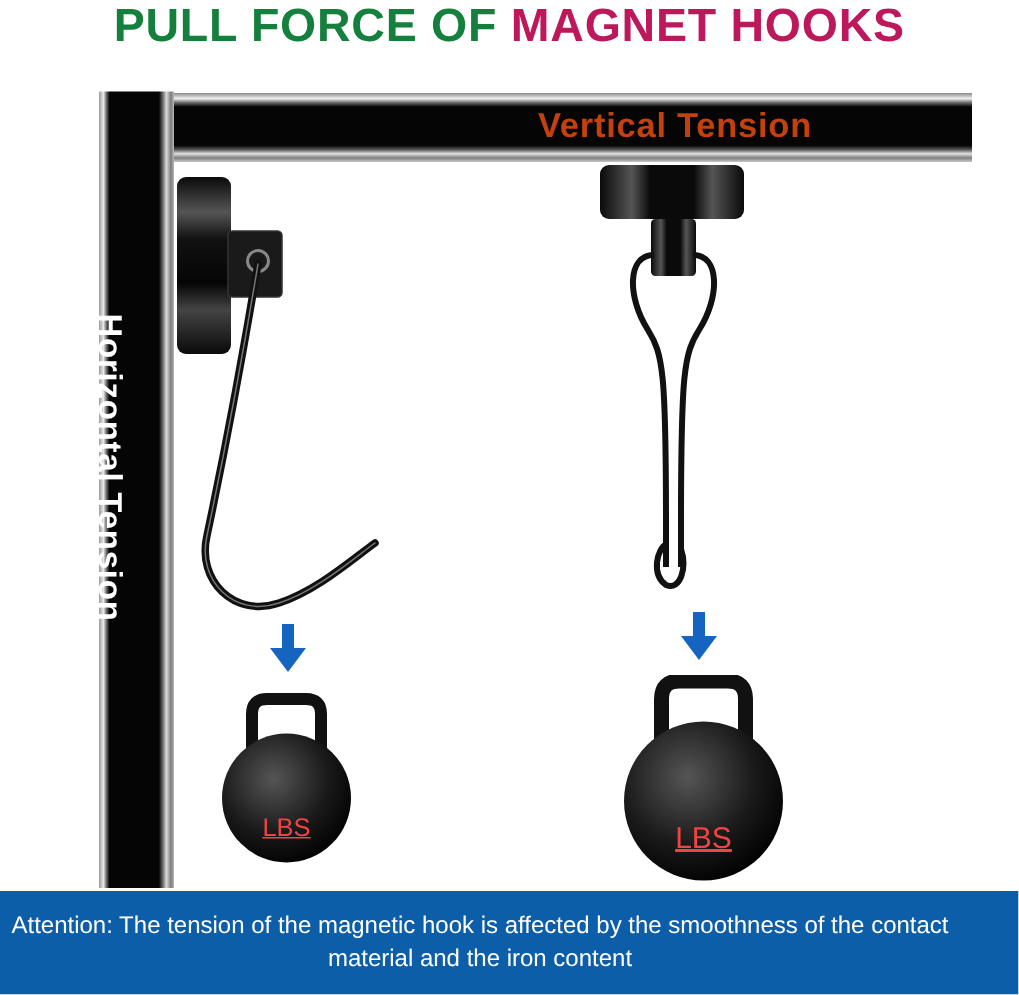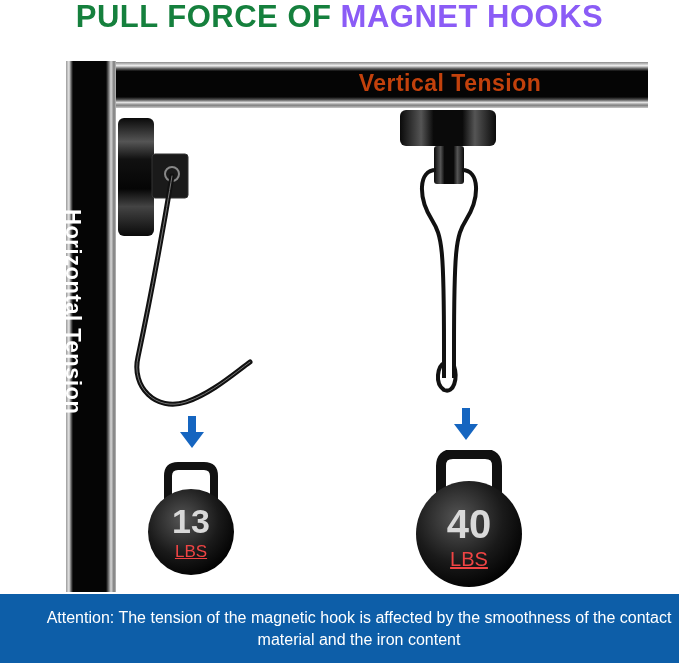--- a/index.html
+++ b/index.html
@@ -1,31 +1,31 @@
 <!DOCTYPE html>
 <html><head>
 <meta charset="utf-8">
 <style>
   html,body{margin:0;padding:0;background:#fff;}
   body{width:679px;height:663px;position:relative;overflow:hidden;font-family:"Liberation Sans",sans-serif;}
   .title{position:absolute;left:0;top:0;width:679px;height:36px;text-align:center;font-weight:bold;font-size:31px;line-height:34px;letter-spacing:0.5px;white-space:nowrap;}
   .title .blue{color:#15803d;}
-  .title .black{color:#8b5cf6;}
+  .title .black{color:#be185d;}
   
   .vbar{position:absolute;left:66px;top:61px;width:50px;height:531px;background:linear-gradient(90deg,#9a9a9a 0%,#e8e8e8 6%,#6a6a6a 10%,#050505 14%,#050505 80%,#555 84%,#d8d8d8 90%,#7a7a7a 96%,#bbb 100%);}
   .vbar-label{position:absolute;left:66px;top:61px;width:40px;height:400px;}
   .vbar-label span{position:absolute;left:20px;top:148px;transform-origin:0 0;transform:translate(0,0) rotate(90deg);white-space:nowrap;color:#fff;font-weight:bold;font-size:22px;letter-spacing:0.5px;}
   
   .hbar{position:absolute;left:116px;top:62px;width:532px;height:46px;background:linear-gradient(180deg,#8a8a8a 0%,#efefef 8%,#6a6a6a 14%,#050505 20%,#050505 76%,#555 82%,#e0e0e0 88%,#7f7f7f 94%,#c8c8c8 100%);}
   .hbar-label{position:absolute;left:300px;top:68px;width:300px;height:30px;color:#c2410c;font-weight:bold;font-size:23px;line-height:30px;text-align:center;letter-spacing:0.5px;}
   .arrow{position:absolute;width:24px;height:32px;}
   .kb{position:absolute;}
   .kb .num{position:absolute;left:0;width:100%;text-align:center;font-weight:bold;color:#d9d9d9;}
   .kb .unit{position:absolute;left:0;width:100%;text-align:center;color:#ef4444;text-decoration:underline;}
-  .footer{position:absolute;left:0;top:594px;width:679px;height:69px;background:#0d5ea8;color:#fff;text-align:center;font-size:16px;line-height:22px;display:flex;align-items:center;justify-content:flex-end;}
+  .footer{position:absolute;left:0;top:594px;width:679px;height:69px;background:#0d5ea8;color:#fff;text-align:center;font-size:16px;line-height:22px;display:flex;align-items:center;justify-content:flex-start;}
   .footer span{display:block;width:640px;}
 </style>
 </head>
 <body>
 
 <div class="title">
   <span class="blue">PULL FORCE OF</span>
   <span class="black">MAGNET HOOKS</span>
 </div>
 
@@ -87,35 +87,33 @@
     <defs>
         <radialGradient id="kb1" cx="0.4" cy="0.35" r="0.7">
           <stop offset="0" stop-color="#555"></stop>
           <stop offset="0.6" stop-color="#1a1a1a"></stop>
           <stop offset="1" stop-color="#000"></stop>
         </radialGradient>
       </defs>
     <path d="M22 40 L22 14 Q22 4 32 4 L58 4 Q68 4 68 14 L68 40" fill="none" stroke="#111" stroke-width="8"></path>
     <circle cx="45" cy="70" r="43" fill="url(#kb1)"></circle>
   </svg>
-  <div class="num" style="top:40px;font-size:34px;">13</div>
   <div class="unit" style="top:80px;font-size:17px;">LBS</div>
 </div>
 
 <div class="kb" style="left:413px;top:450px;width:112px;height:138px;">
   <svg width="112" height="138" viewBox="0 0 112 138" style="position:absolute;left:0;top:0;">
     <defs>
         <radialGradient id="kb2" cx="0.4" cy="0.35" r="0.7">
           <stop offset="0" stop-color="#555"></stop>
           <stop offset="0.6" stop-color="#1a1a1a"></stop>
           <stop offset="1" stop-color="#000"></stop>
         </radialGradient>
       </defs>
     <path d="M28 48 L28 16 Q28 4 40 4 L72 4 Q84 4 84 16 L84 48" fill="none" stroke="#111" stroke-width="10"></path>
     <circle cx="56" cy="84" r="53" fill="url(#kb2)"></circle>
   </svg>
-  <div class="num" style="top:52px;font-size:40px;">40</div>
   <div class="unit" style="top:98px;font-size:20px;">LBS</div>
 </div>
 
 <div class="footer">
   <span>Attention: The tension of the magnetic hook is affected by the smoothness of the contact material and the iron content</span>
 </div>
 
 </body></html>

